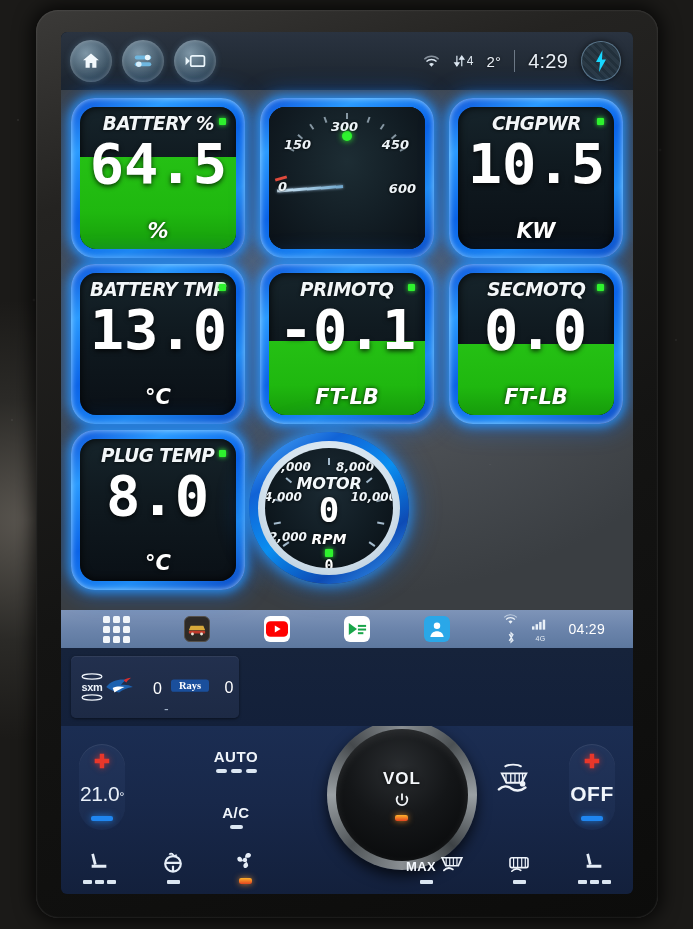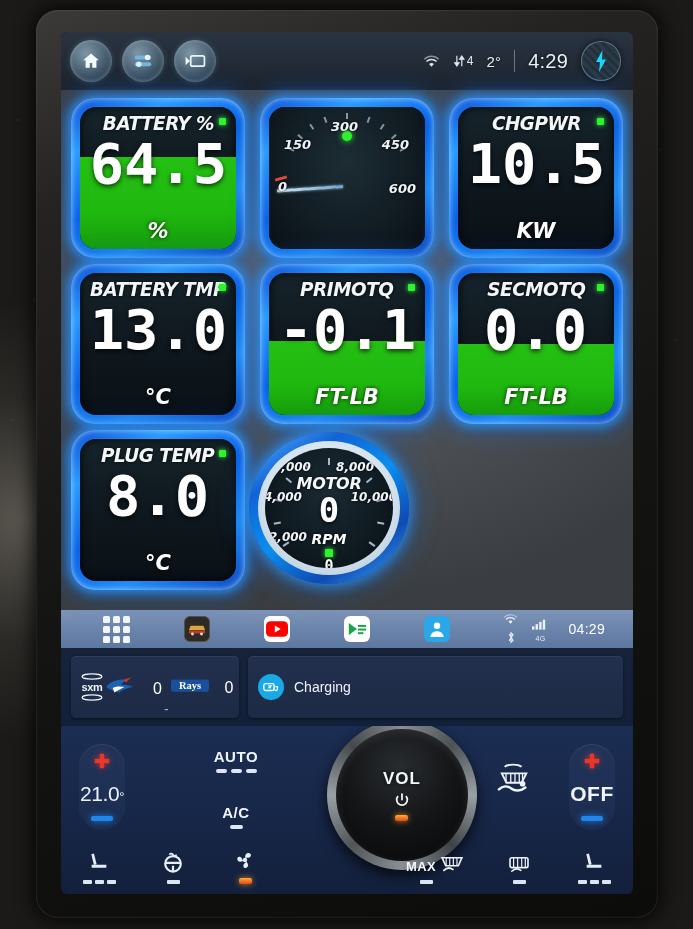--- a/index.html
+++ b/index.html
@@ -735,30 +735,20 @@
           <span class="dash-sep">-</span>
           <div class="team">
             <svg width="38" height="20" viewBox="0 0 40 20">
               <rect x="0" y="2" width="40" height="13" rx="3" fill="#1a4f9c"></rect>
               <text x="20" y="12.6" font-family="Liberation Serif, serif" font-size="11" font-weight="700" fill="#ffffff" text-anchor="middle">Rays</text>
             </svg>
             <span class="score">0</span>
           </div>
         </div>
 
-        <div class="card card-chg">
-          <span class="circ-ico" style="background:#18a9e8;">
-            <svg width="17" height="13" viewBox="0 0 20 15">
-              <rect x="1" y="3" width="12" height="8" rx="2" fill="none" stroke="#ffffff" stroke-width="1.6"></rect>
-              <path d="M6 5.4h3.6l-2.6 2.4h2.6" fill="none" stroke="#ffffff" stroke-width="1.3"></path>
-              <path d="M14.5 6.5h2.4v3a1.6 1.6 0 0 1-3.2 0" fill="none" stroke="#ffffff" stroke-width="1.4"></path>
-            </svg>
-          </span>
-          <span class="card-txt">Charging</span>
-        </div>
 
       </div>
 
       <div id="climate">
 
         <div class="pill" style="left:18px; top:18px;">
           <span class="plus">✚</span>
           <span class="tval"><span>21.0</span><small>°</small></span>
           <span class="minus"></span>
         </div>

